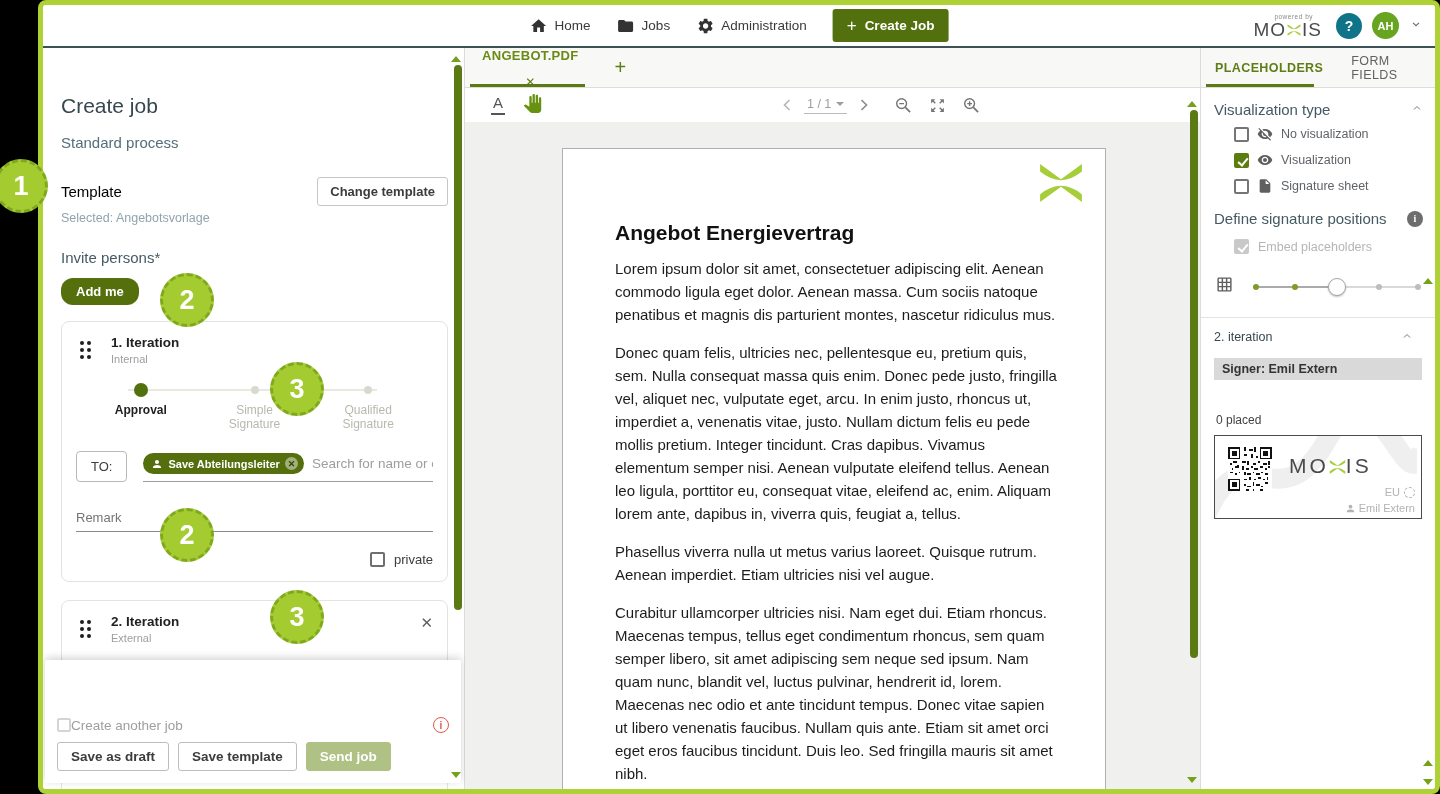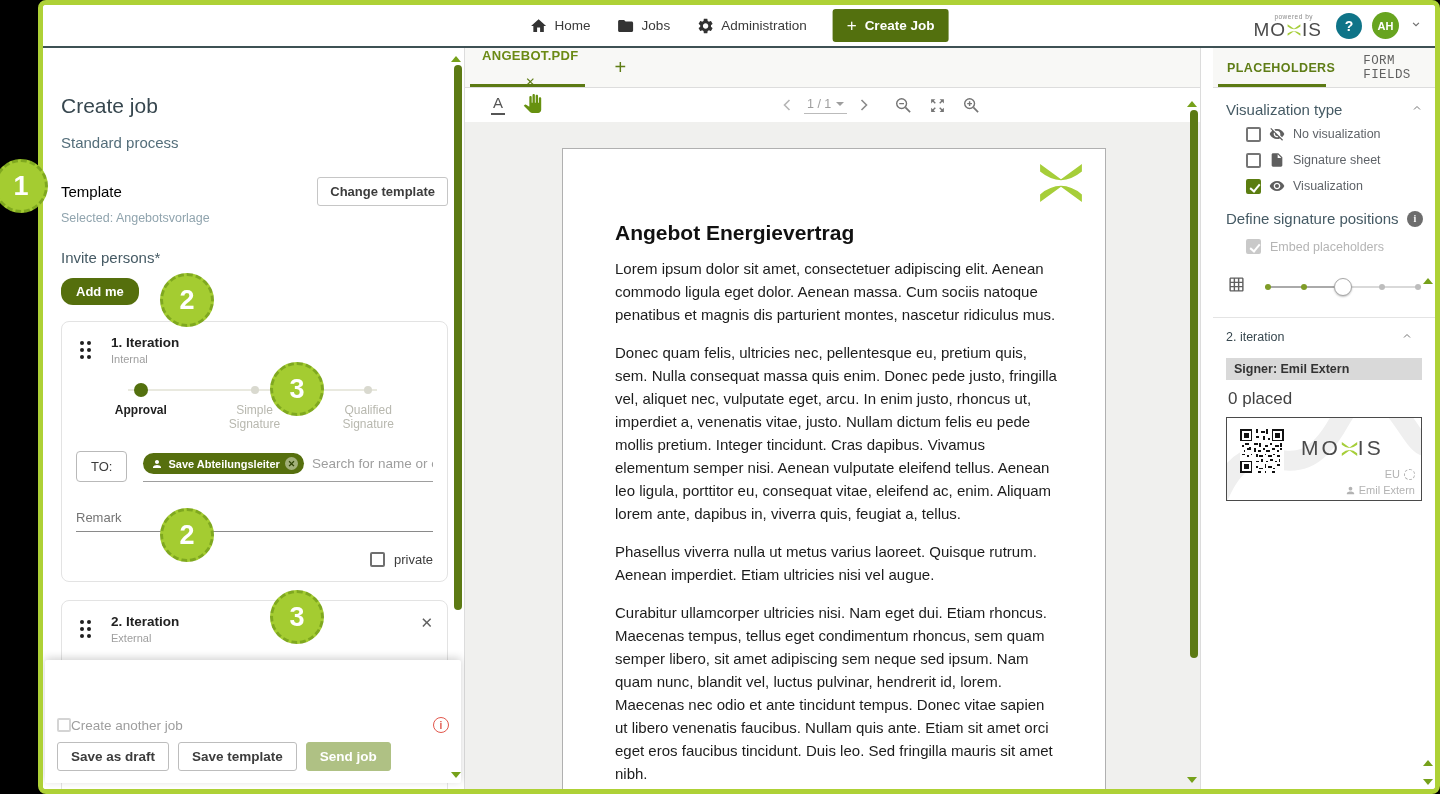--- a/index.html
+++ b/index.html
@@ -125,24 +125,24 @@
   .zoom-group { display:flex; align-items:center; gap:17px; margin-left:14px; }
   .zoom-group svg { cursor:pointer; }
   .canvas { flex:1; background:#f0f0ee; position:relative; overflow:hidden; }
   .page { position:absolute; left:97px; top:26px; width:544px; height:660px; background:#fff; border:1px solid #b0b0b0; }
   .doc-logo { position:absolute; right:21px; top:15px; width:46px; height:38px; }
   .doc-title { position:absolute; left:52px; top:72px; font-size:21px; font-weight:700; color:#111; }
   .doc-body { position:absolute; left:52px; top:108px; width:442px; font-size:15px; line-height:23px; color:#1c1c1c; }
   .doc-body p { margin-bottom:15px; }
 
   
-  .rp { position:relative; width:235px; flex:0 0 auto; background:#fff; border-left:1px solid #dcdcdc;padding-left:12px; }
+  .rp { position:relative; width:235px; flex:0 0 auto; background:#fff; border-left:1px solid #dcdcdc; }
   .rp-tabs { height:40px; background:#f8f8f6; border-bottom:1px solid #ddd; display:flex; align-items:center; position:relative; }
   .rp-tab1 { font-size:12.5px; font-weight:700; color:#5f7d16; letter-spacing:.4px; margin-left:14px; cursor:pointer; }
-  .rp-tab2 { font-size:12.5px; font-weight:400; color:#616161; letter-spacing:.4px; margin-left:28px; cursor:pointer;font-family:Liberation Mono, monospace; }
+  .rp-tab2 { font-size:12.5px; font-weight:400; color:#616161; letter-spacing:.4px; margin-left:28px; cursor:pointer; }
   .rp-underline { position:absolute; left:5px; bottom:0; width:108px; height:3px; background:#5c7a14; }
   .rp-sec { display:flex; align-items:center; justify-content:space-between; padding:12px 12px 6px 13px; }
   .rp-sec .t { font-size:15px; color:#455a64; }
   .chev-up svg { width:12px; height:12px; stroke:#757575; stroke-width:2; fill:none; cursor:pointer; }
   .opt-row { display:flex; align-items:center; gap:8px; padding:2px 0 2px 33px; margin-bottom:6px; }
   .opt-row svg { width:16px; height:16px; fill:#5f5f5f; flex:0 0 auto; }
   .opt-label { font-size:12.5px; color:#5f6368; }
   .cb { width:15px; height:15px; border:2px solid #757575; border-radius:2px; background:#fff; flex:0 0 auto; cursor:pointer; }
   .cb.on { background:#5b7d10; border-color:#5b7d10; position:relative; }
   .cb.on::after, .cb.dis::after { content:""; position:absolute; left:4px; top:1px; width:4px; height:8px;
@@ -156,21 +156,21 @@
   .sl-track-l { position:absolute; top:9px; left:0; width:50%; height:2px; background:#aaa; }
   .sl-track-r { position:absolute; top:9px; left:50%; right:0; height:2px; background:#d9d9d9; }
   .sl-dot { position:absolute; top:7px; width:6px; height:6px; border-radius:50%; transform:translateX(-50%); }
   .sl-thumb { position:absolute; top:1px; left:50%; width:18px; height:18px; border-radius:50%;
               background:#fff; border:1px solid #a7a7a7; transform:translateX(-50%); box-shadow:0 1px 2px rgba(0,0,0,.25); cursor:grab; }
   .rp-div { border-top:1px solid #e4e4e4; margin:2px 0 0; }
   .iter-sec { display:flex; align-items:center; justify-content:space-between; padding:10px 22px 8px 13px; }
   .iter-sec .t { font-size:12.5px; color:#37474f; }
   .signer-card { margin:4px 13px 0 13px; }
   .signer-head { background:#d9d9d9; font-size:12.5px; font-weight:700; color:#333; padding:4px 8px; }
-  .placed { font-size:17px; color:#424242; padding:9px 0 8px 2px; }
+  .placed { font-size:12px; color:#424242; padding:9px 0 8px 2px;margin-top:24px; }
   .sigbox { position:relative; border:1px solid #4a4a4a; background:#fff; height:84px; overflow:hidden; cursor:grab; }
   .sig-water { position:absolute; left:-8px; top:-6px; }
   .qr { position:absolute; left:13px; top:11px; width:44px; height:44px; }
   .sig-brand { position:absolute; left:74px; top:18px; display:flex; align-items:center; font-size:21px;
                color:#4a4a4a; letter-spacing:3px; }
   .sig-brand svg { width:17px; height:14px; margin:2px 0 0; }
   .sig-eu { position:absolute; right:6px; bottom:20px; display:flex; align-items:center; gap:4px;
             font-size:11px; color:#b3b3b3; }
   .dash-circ { width:11px; height:11px; border-radius:50%; border:1.5px dashed #b3b3b3; }
   .sig-name { position:absolute; right:6px; bottom:4px; display:flex; align-items:center; gap:3px;
@@ -441,32 +441,32 @@
               </svg></span>
         </div>
         <div class="opt-row">
           <span class="cb"></span>
           <svg viewBox="0 0 24 24">
               <path d="M12 7c2.76 0 5 2.24 5 5 0 .65-.13 1.26-.36 1.83l2.92 2.92c1.51-1.26 2.7-2.89 3.43-4.75-1.73-4.39-6-7.5-11-7.5-1.4 0-2.74.25-3.98.7l2.16 2.16C10.74 7.13 11.35 7 12 7zM2 4.27l2.28 2.28.46.46C3.08 8.3 1.78 10.02 1 12c1.73 4.39 6 7.5 11 7.5 1.55 0 3.03-.3 4.38-.84l.42.42L19.73 22 21 20.73 3.27 3 2 4.27zM7.53 9.8l1.55 1.55c-.05.21-.08.43-.08.65 0 1.66 1.34 3 3 3 .22 0 .44-.03.65-.08l1.55 1.55c-.67.33-1.41.53-2.2.53-2.76 0-5-2.24-5-5 0-.79.2-1.53.53-2.2z"></path>
             </svg>
           <span class="opt-label">No visualization</span>
         </div>
         <div class="opt-row">
+          <span class="cb on"></span>
+          <svg viewBox="0 0 24 24">
+              <path d="M12 4.5C7 4.5 2.73 7.61 1 12c1.73 4.39 6 7.5 11 7.5s9.27-3.11 11-7.5c-1.73-4.39-6-7.5-11-7.5zM12 17c-2.76 0-5-2.24-5-5s2.24-5 5-5 5 2.24 5 5-2.24 5-5 5zm0-8c-1.66 0-3 1.34-3 3s1.34 3 3 3 3-1.34 3-3-1.34-3-3-3z"></path>
+            </svg>
+          <span class="opt-label">Visualization</span>
+        </div>
+        <div class="opt-row">
           <span class="cb"></span>
           <svg viewBox="0 0 24 24">
               <path d="M6 2c-1.1 0-2 .9-2 2v16c0 1.1.9 2 2 2h12c1.1 0 2-.9 2-2V8l-6-6H6zm7 7V3.5L18.5 9H13z"></path>
             </svg>
           <span class="opt-label">Signature sheet</span>
-        </div>
-        <div class="opt-row">
-          <span class="cb on"></span>
-          <svg viewBox="0 0 24 24">
-              <path d="M12 4.5C7 4.5 2.73 7.61 1 12c1.73 4.39 6 7.5 11 7.5s9.27-3.11 11-7.5c-1.73-4.39-6-7.5-11-7.5zM12 17c-2.76 0-5-2.24-5-5s2.24-5 5-5 5 2.24 5 5-2.24 5-5 5zm0-8c-1.66 0-3 1.34-3 3s1.34 3 3 3 3-1.34 3-3-1.34-3-3-3z"></path>
-            </svg>
-          <span class="opt-label">Visualization</span>
         </div>
 
         <div class="rp-sec" style="padding-top:8px;">
           <span class="t">Define signature positions</span>
           <span style="width:16px;height:16px;border-radius:50%;background:#6d6d6d;color:#fff;font-size:10px;font-weight:700;display:flex;align-items:center;justify-content:center;font-family:'Liberation Serif',serif;">i</span>
         </div>
         <div class="embed-row">
           <span class="cb dis"></span>
           <span class="embed-label">Embed placeholders</span>
         </div>

